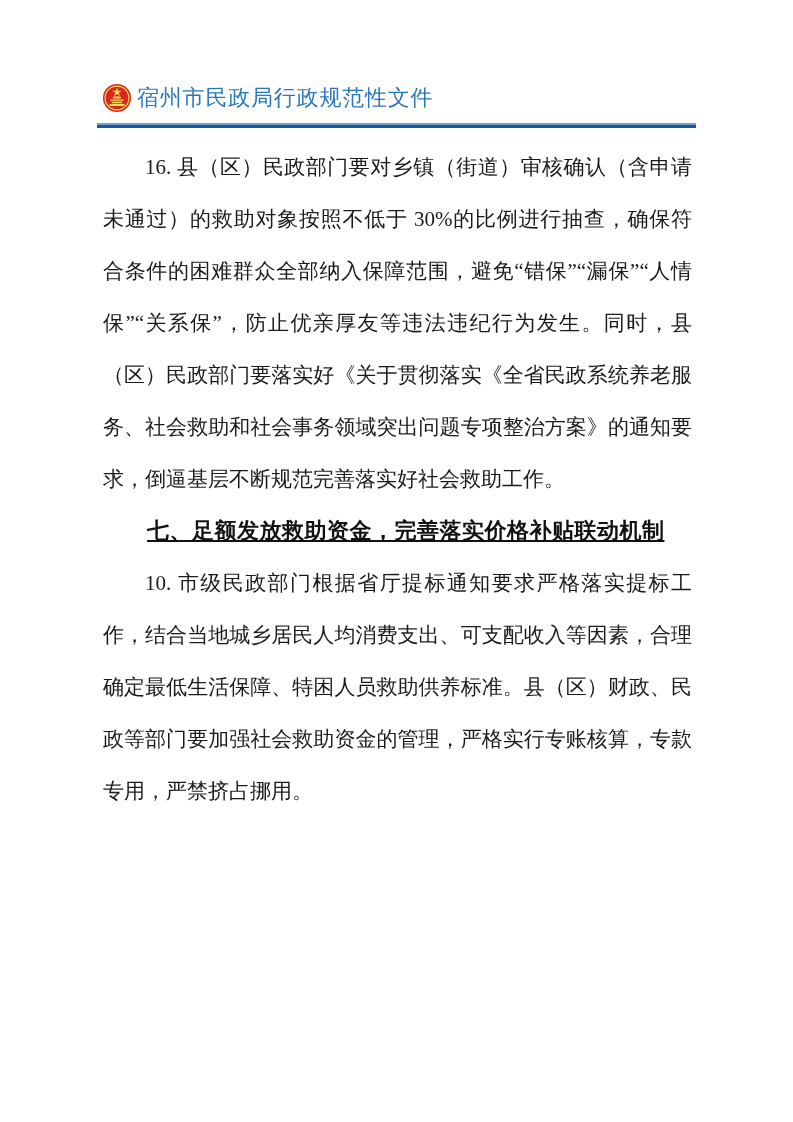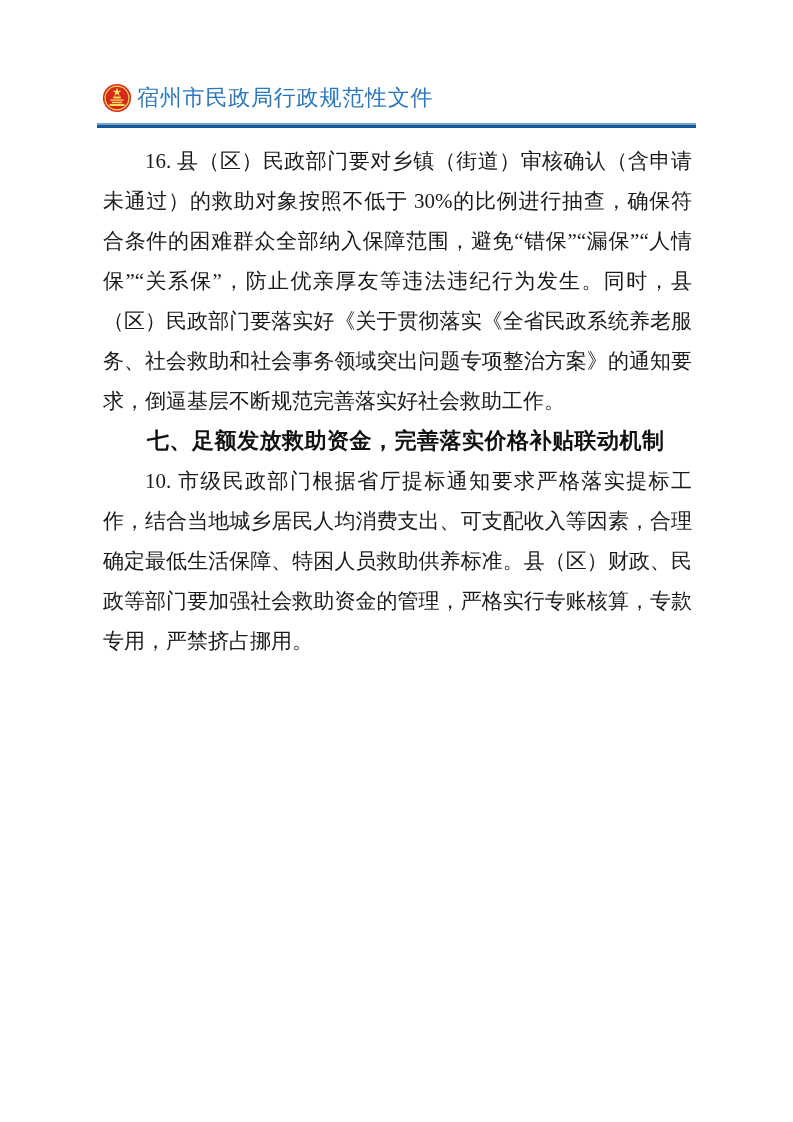--- a/index.html
+++ b/index.html
@@ -35,34 +35,35 @@
     width: 599px;
     height: 5px;
     background: linear-gradient(to bottom, #6FA3D4 0, #6FA3D4 1.5px, #1A5796 1.5px, #1A5796 5px);
   }
   .doc-body {
     position: absolute;
     left: 103px;
     top: 141px;
     width: 589px;
     font-size: 21px;
-    line-height: 40px;
+    line-height: 52px;
     text-align: justify;
     text-justify: inter-ideograph;
     color: #1A1A1A;
   }
   .doc-body p { margin: 0; text-indent: 2em; }
   .doc-body h2 {
     margin: 0;
     text-indent: 2em;
     font-size: 22px;
     font-weight: 700;
     letter-spacing: 0.5px;
     font-family: "Liberation Sans", "DejaVu Sans", sans-serif;
     color: #111111;
+    text-decoration: underline;
   }
   .page-number {
     position: absolute;
     left: 104px;
     top: 954px;
     font-size: 20px;
     letter-spacing: 1px;
     color: #222222;
   }
   .footer-rule {

